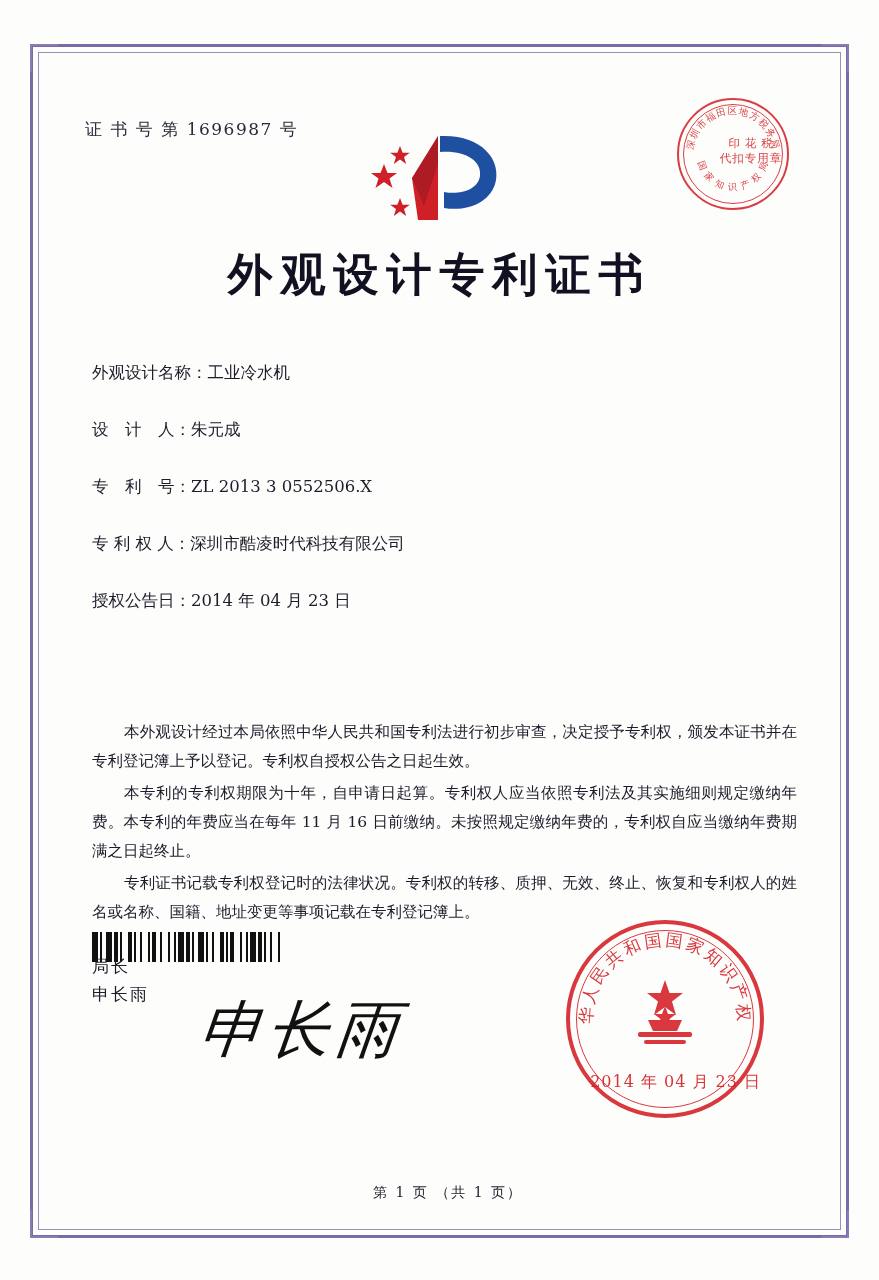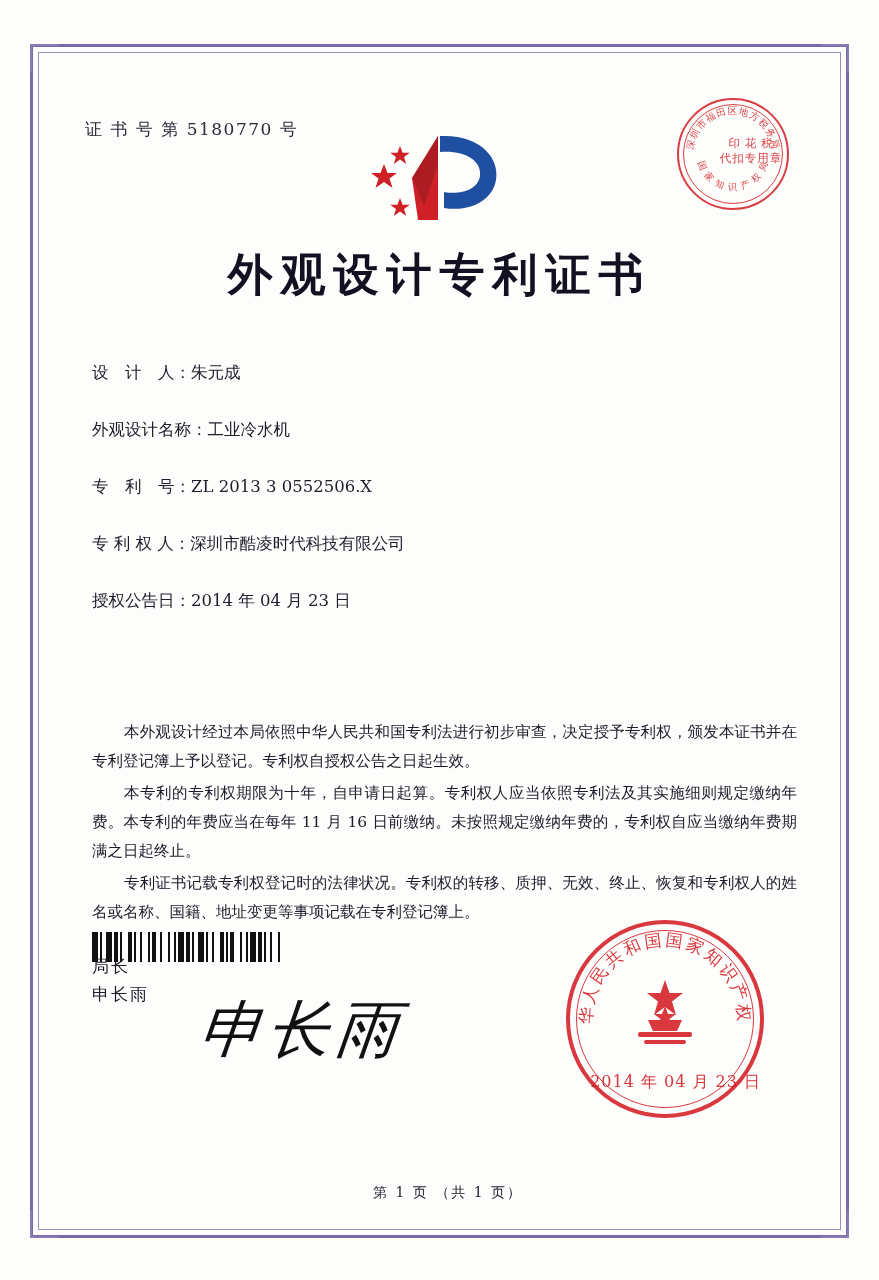--- a/index.html
+++ b/index.html
@@ -261,21 +261,21 @@
   <div class="frame-inner"></div>
   <div class="frame-corner corner-tl"></div>
   <div class="frame-corner corner-tr"></div>
   <div class="frame-corner corner-bl"></div>
   <div class="frame-corner corner-br"></div>
 
   <div class="content">
 
     <div class="cert-no">
       <span>证 书 号 第</span>
-      <span>5180770</span>
+      <span>1696987</span>
       <span>号</span>
     </div>
 
     <div class="logo">
       <svg viewBox="0 0 200 110" width="200" height="110">
 
         <path d="M78 100 L98 100 L98 16 L72 58 Z" fill="#cf2027"></path>
         <path d="M72 58 L98 16 L98 44 L84 86 Z" fill="#8f1a1f" opacity="0.55"></path>
 
         <path d="M100 16 C140 14, 160 38, 156 60 C152 82, 128 92, 104 88 L104 72 C120 75, 138 70, 140 56 C142 40, 124 30, 100 32 Z" fill="#1f4fa0"></path>
@@ -305,24 +305,24 @@
       <div class="center-lines">
         <div>印 花 税</div>
         <div>代扣专用章</div>
       </div>
     </div>
 
     <div class="main-title">外观设计专利证书</div>
 
     <div class="fields">
       <div class="field-row">
+        <span class="field-label">外观设计名称</span><span>：</span><span class="field-value">工业冷水机</span>
+      </div>
+      <div class="field-row">
         <span class="field-label">设　计　人</span><span>：</span><span class="field-value">朱元成</span>
-      </div>
-      <div class="field-row">
-        <span class="field-label">外观设计名称</span><span>：</span><span class="field-value">工业冷水机</span>
       </div>
       <div class="field-row">
         <span class="field-label">专　利　号</span><span>：</span><span class="field-value">ZL 2013 3 0552506.X</span>
       </div>
       <div class="field-row">
         <span class="field-label">专 利 权 人</span><span>：</span><span class="field-value">深圳市酷凌时代科技有限公司</span>
       </div>
       <div class="field-row">
         <span class="field-label">授权公告日</span><span>：</span><span class="field-value">2014 年 04 月 23 日</span>
       </div>

